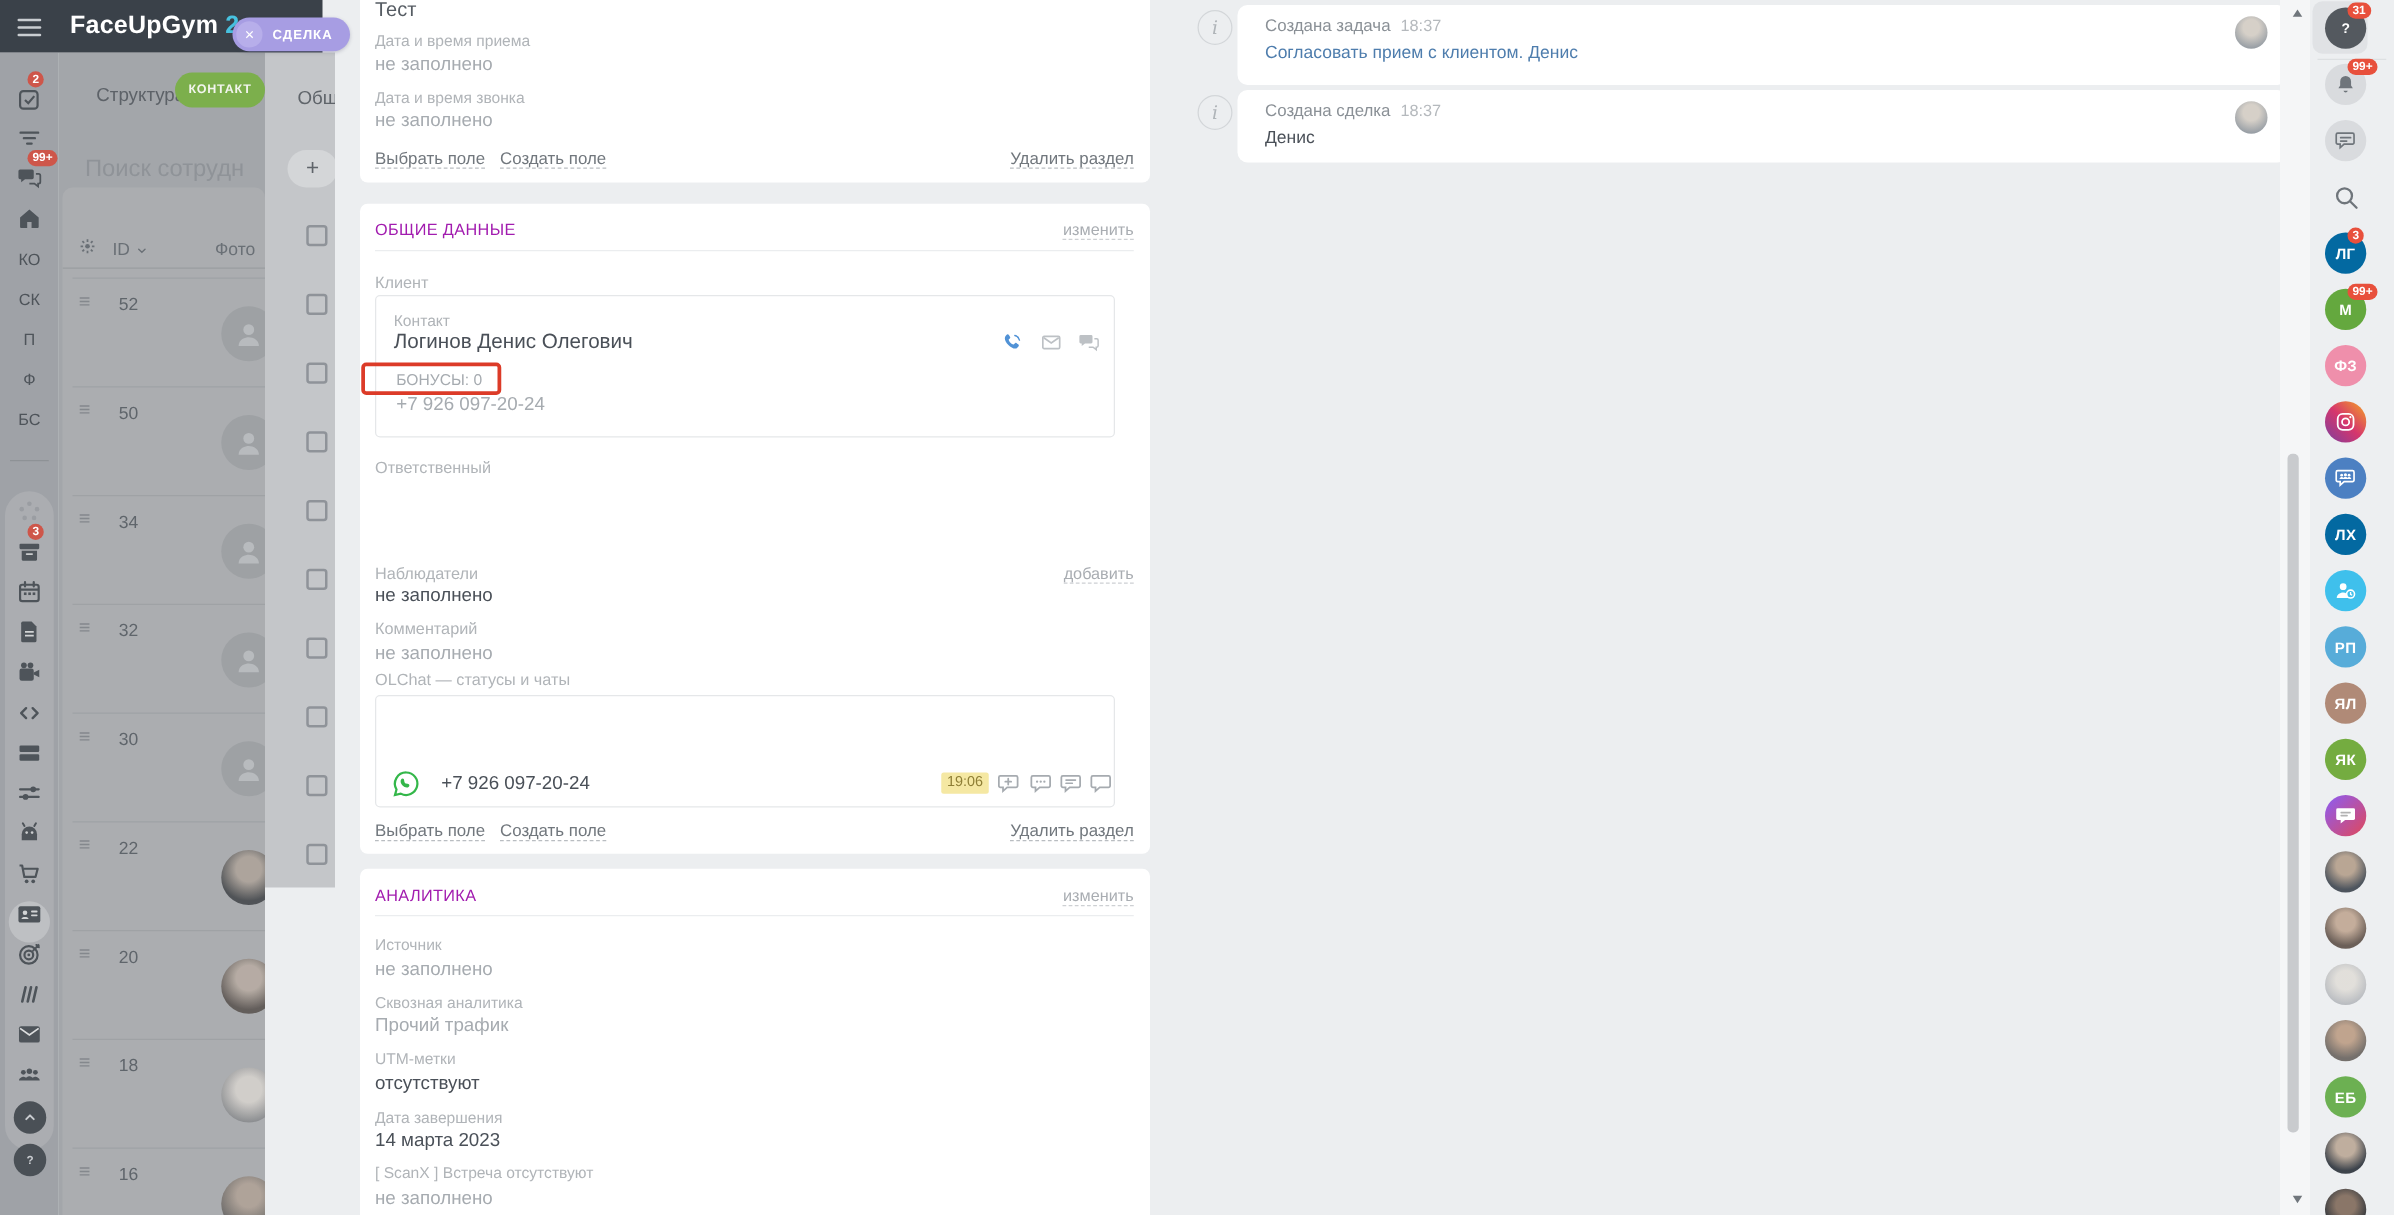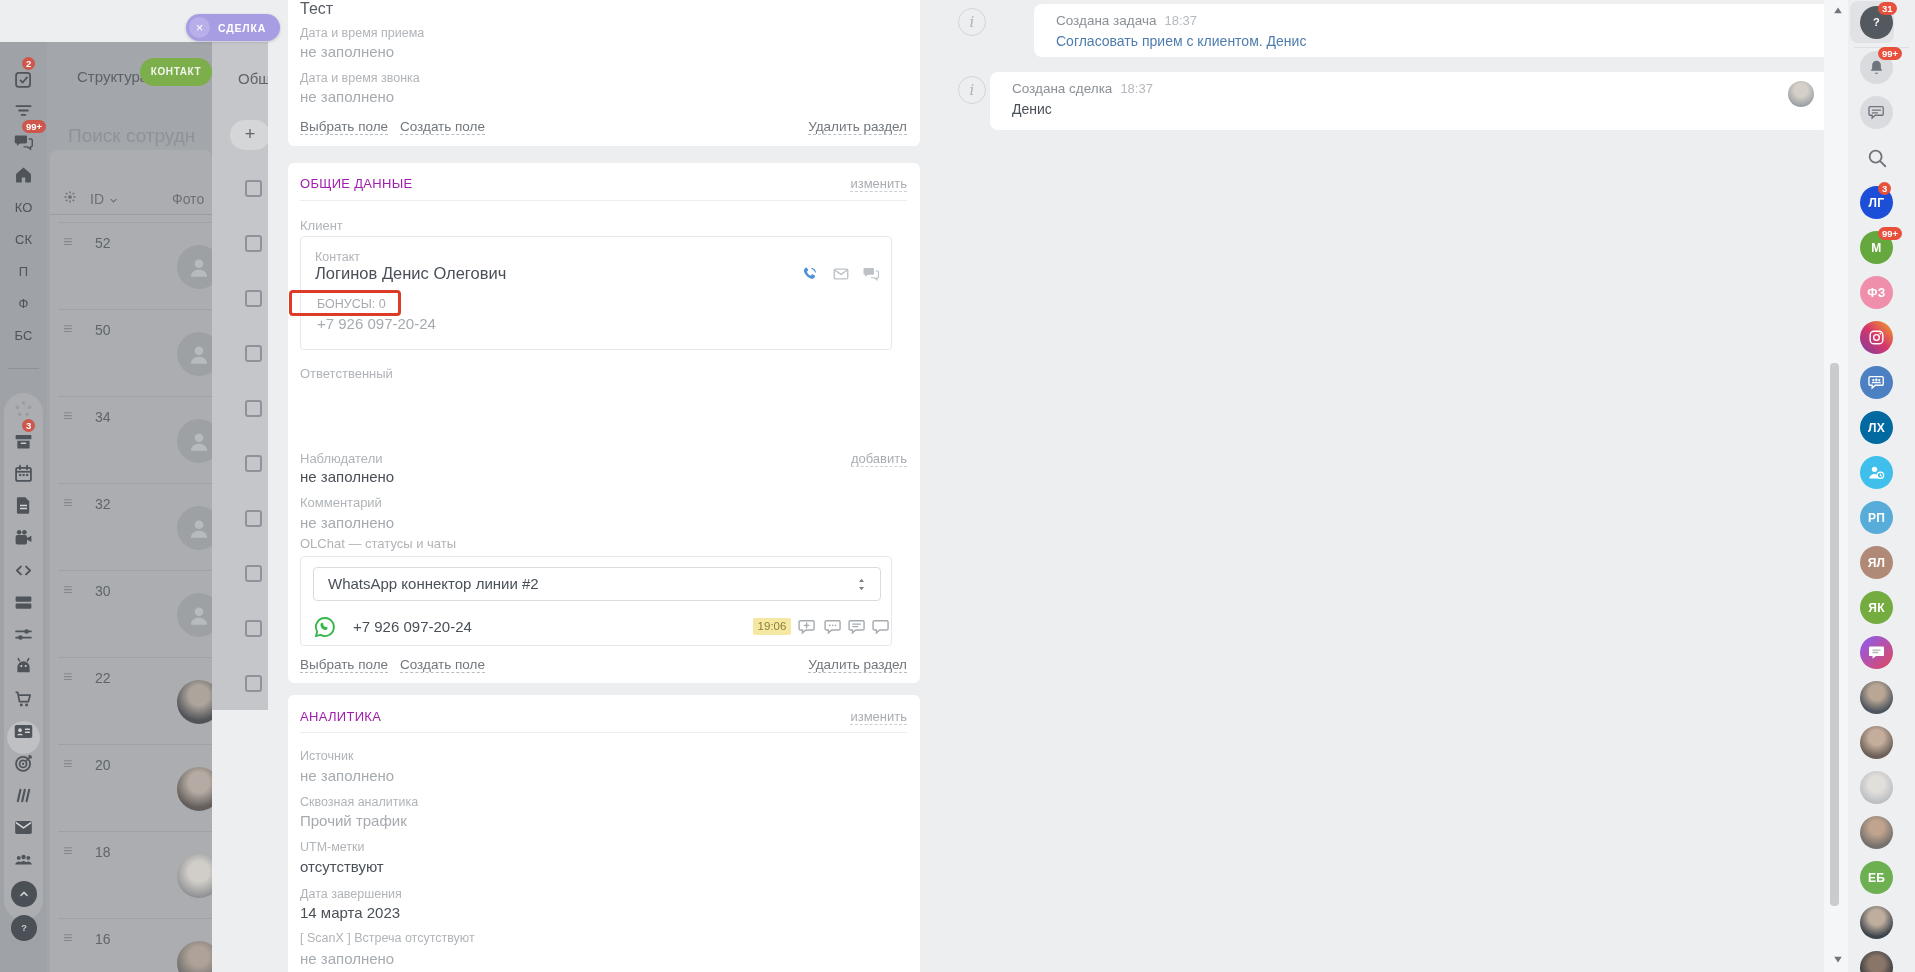--- a/index.html
+++ b/index.html
@@ -227,20 +227,28 @@
         <div class="bg-checkbox" style="top: 413px;"></div>
         <div class="bg-checkbox" style="top: 468px;"></div>
         <div class="bg-checkbox" style="top: 523px;"></div>
         <div class="bg-checkbox" style="top: 578px;"></div>
         <div class="bg-checkbox" style="top: 633px;"></div>
         <div class="bg-checkbox" style="top: 688px;"></div>
         <div class="bg-checkbox" style="top: 743px;"></div>
       </div>
   </div>
 
+  <div id="bg-header" class="abs">
+    <div id="hamburger" class="abs" style="left:14px;top:11px">
+        <span></span>
+        <span></span>
+        <span></span>
+      </div>
+    <div id="logo" class="abs"><span>FaceUpGym</span> <span class="num">2</span></div>
+  </div>
 
   <div id="left-sidebar" class="abs">
     <div id="lsb-group-bg" class="abs"></div>
     <div id="lsb-divider" class="abs"></div>
     <div id="lsb-items">
         <div class="lsb-item" style="top: 24px;">
           <svg width="21" height="21" viewBox="0 0 24 24">
             <rect x="3.5" y="4.5" width="16" height="16" rx="3" fill="none" stroke="currentColor" stroke-width="2"></rect>
             <path d="M8 12.5l3 3 5.5-6.5" fill="none" stroke="currentColor" stroke-width="2"></path>
           </svg>
@@ -474,28 +482,20 @@
 
     <div class="label" style="left:12px;top:288px;font-size:13px">Наблюдатели</div>
     <span class="edit-link" style="top:288px">добавить</span>
     <div class="val-dark" style="left:12px;top:305px">не заполнено</div>
 
     <div class="label" style="left:12px;top:332px;font-size:13px">Комментарий</div>
     <div class="val-muted" style="left:12px;top:351px">не заполнено</div>
 
     <div class="label" style="left:12px;top:373px;font-size:13px">OLChat — статусы и чаты</div>
     <div class="inner-card" style="top:393px;height:90px">
-      <div id="wa-select">
-        <div class="abs" style="left:14px;top:7px;font-size:15px;color:#4A5058">WhatsApp коннектор линии #2</div>
-        <span class="abs" style="right:10px;top:8px;color:#7A8086" id="ic-caret">
-            <svg width="17" height="17" viewBox="0 0 24 24">
-              <path d="M12 4l3.5 4.5h-7zM12 20l-3.5-4.5h7z" fill="currentColor"></path>
-            </svg>
-          </span>
-      </div>
       <span class="abs" style="left:12px;top:58px;color:#34B74A" id="ic-wa">
           <svg width="24" height="24" viewBox="0 0 24 24">
             <path d="M12 3a9 9 0 1 1-4.4 16.9L3 21l1.2-4.4A9 9 0 0 1 12 3z" fill="none" stroke="currentColor" stroke-width="1.8"></path>
             <path d="M9 7.8c2 0 .9 2.4 2 3.5s3.5-.1 3.5 2c0 .9-1 1.7-2 1.7-2.5 0-5-2.5-5-5 0-1 .6-2.2 1.5-2.2z" fill="currentColor"></path>
           </svg>
         </span>
       <div class="val-dark" style="left:52px;top:61px">+7 926 097-20-24</div>
       <div id="wa-time" style="left:452px;top:61px">19:06</div>
       <div id="wa-actions">
           <span class="mini-chat" style="left: 496px;">
@@ -548,21 +548,21 @@
         <div class="val-dark" style="left: 12px; top: 209px; text-align: right;">14 марта 2023</div>
         <div class="label" style="left: 12px; top: 236px;">[ ScanX ] Встреча отсутствуют</div>
         <div class="val-muted" style="left: 12px; top: 255px;">не заполнено</div>
       </div>
   </div>
 
   <div id="red-annotation" class="abs"></div>
 
   <div id="feed">
       <div class="info-circle abs" style="top: 8px;">i</div>
-      <div class="feed-card" style="top: 4px; height: 53px; margin-left: 44px;">
+      <div class="feed-card" style="top: 4px; height: 64px;">
         <div class="feed-title" style="top: 9px;"><span>Создана задача</span><span class="feed-time">18:37</span></div>
         <div class="feed-body blue-link" style="top: 29px;">Согласовать прием с клиентом. Денис</div>
         <div class="feed-avatar ph-feed" style="right: 16px; top: 9px;"></div>
       </div>
       <div class="info-circle abs" style="top: 76px;">i</div>
       <div class="feed-card" style="top: 72px; height: 58px;">
         <div class="feed-title" style="top: 9px;"><span>Создана сделка</span><span class="feed-time">18:37</span></div>
         <div class="feed-body" style="top: 29px; color: rgb(74, 80, 88);">Денис</div>
         <div class="feed-avatar ph-feed" style="right: 16px; top: 9px;"></div>
       </div>
@@ -603,21 +603,21 @@
             <path d="M4 4.5h15A1.5 1.5 0 0 1 20.5 6v8a1.5 1.5 0 0 1-1.5 1.5h-8.5L6.5 19v-3.5H4A1.5 1.5 0 0 1 2.5 14V6A1.5 1.5 0 0 1 4 4.5z" fill="none" stroke="currentColor" stroke-width="1.7"></path>
             <path d="M7 9h10M7 12.5h6" stroke="currentColor" stroke-width="1.8" stroke-linecap="round"></path>
           </svg>
         </div>
         <div class="rsb-item" style="top: 141px; background: transparent; color: rgb(111, 117, 123);">
           <svg width="22" height="22" viewBox="0 0 24 24">
             <circle cx="10.5" cy="10.5" r="6.5" fill="none" stroke="currentColor" stroke-width="2"></circle>
             <path d="M15.5 15.5L21 21" stroke="currentColor" stroke-width="2" stroke-linecap="round"></path>
           </svg>
         </div>
-        <div class="rsb-item" style="top: 186px; background: #1d4ed8;">
+        <div class="rsb-item" style="top: 186px; background: #0369a1;">
           <span class="init">ЛГ</span>
         </div>
         <div class="rsb-badge" style="left: 30px; top: 182px;">3</div>
         <div class="rsb-item" style="top: 231px; background: rgb(100, 168, 62);">
           <span class="init">М</span>
         </div>
         <div class="rsb-badge" style="left: 30px; top: 227px;">99+</div>
         <div class="rsb-item" style="top: 276px; background: rgb(239, 143, 171);">
           <span class="init">ФЗ</span>
         </div>

